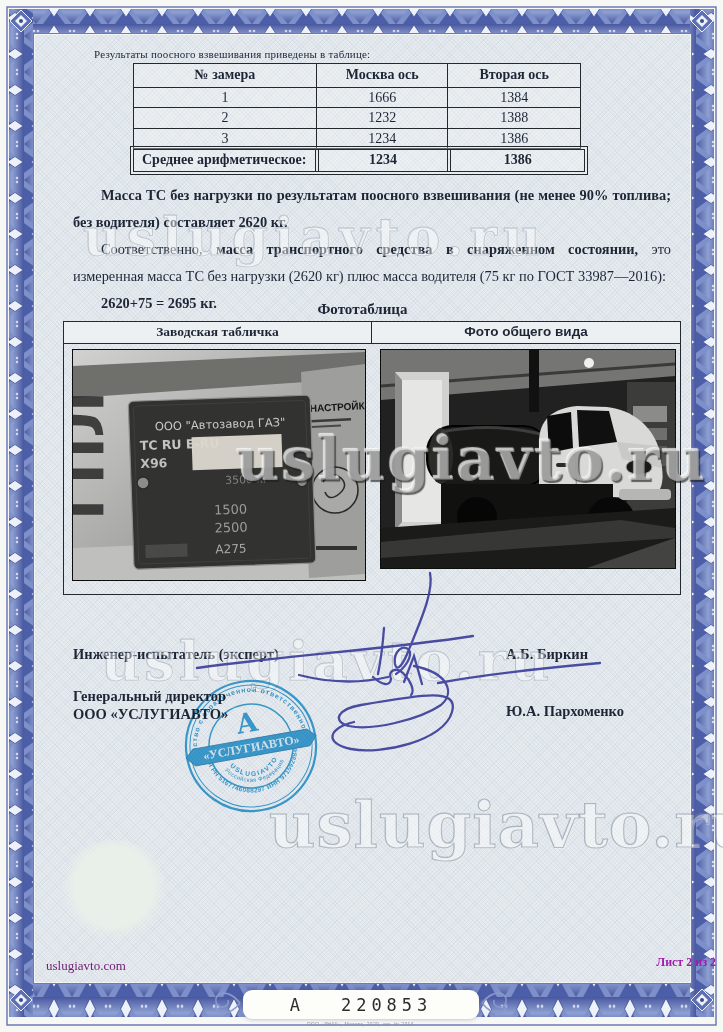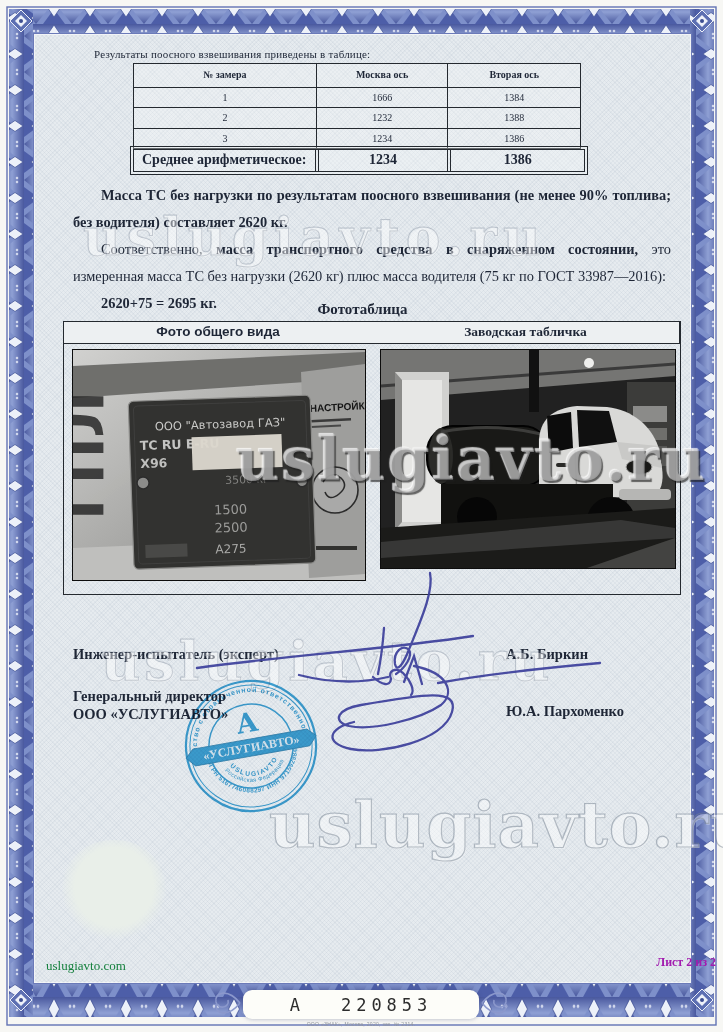--- a/index.html
+++ b/index.html
@@ -11,21 +11,21 @@
     background-image:
       repeating-linear-gradient(45deg, rgba(120,140,165,.08) 0 1px, transparent 1px 3px),
       repeating-linear-gradient(-45deg, rgba(120,140,165,.08) 0 1px, transparent 1px 3px);
     border:1px solid #6b7ab8; box-shadow:inset 0 0 0 1px rgba(255,255,255,.55);}
   .abs{position:absolute;}
   .intro{left:60px;top:14px;width:600px;font-size:11px;letter-spacing:.2px;}
   
   .wtable{left:99px;top:29px;width:446px;border:1.5px solid #24292f;background:rgba(250,251,252,.25);}
   .wrow{display:grid;grid-template-columns:41% 29.5% 29.5%;}
   .wcell{border-right:1px solid #24292f;border-bottom:1px solid #24292f;text-align:center;
-         font-size:10px;padding:1px 2px;line-height:17.5px;}
+         font-size:14px;padding:1px 2px;line-height:17.5px;}
   .wcell:last-child{border-right:none;text-align:center;}
   .wrow:last-child .wcell{border-bottom:none;}
   .whead .wcell{font-weight:bold;padding:2px 2px 3px;}
   .wsummary{left:96px;top:112px;width:450px;border:4px double #24292f;display:grid;
             grid-template-columns:41% 29.5% 29.5%;background:rgba(250,251,252,.3);}
   .scell{border-right:4px double #24292f;text-align:center;font-weight:bold;font-size:14px;
          padding:2px 4px 3px;}
   .scell:last-child{border-right:none;}
   .scell.lbl{text-align:left;padding-left:8px;}
   
@@ -51,21 +51,21 @@
       text-shadow:1.5px 1.5px 1px rgba(30,30,30,.65),-1px -1px 1px rgba(255,255,255,.75);}
   
   .sig{font-size:14.5px;font-weight:bold;white-space:nowrap;}
   .stamp{position:absolute;left:181px;top:676px;width:140px;height:140px;z-index:4;
          mix-blend-mode:multiply;opacity:.9;}
   .ink{position:absolute;left:0;top:0;z-index:5;pointer-events:none;}
   .blob{position:absolute;left:62px;top:840px;width:104px;height:102px;z-index:2;
     background:radial-gradient(circle at 50% 46%, #e9efe9 0 52%, rgba(233,239,233,0) 70%);
     border-radius:48%;}
   
-  .site{position:absolute;left:46px;top:958px;font-size:13px;color:#15803d;z-index:2;}
+  .site{position:absolute;left:46px;top:958px;font-size:13px;color:#701a75;z-index:2;}
   .sheet{position:absolute;right:7px;top:955px;font-size:12px;font-weight:bold;color:#a21caf;z-index:2;}
   .serialbox{position:absolute;left:243px;top:990px;width:236px;height:29px;background:#fdfdf9;
     border-radius:9px;z-index:2;display:flex;align-items:center;justify-content:center;gap:36px;
     font-family:"DejaVu Sans Mono",monospace;font-size:17px;color:#2c2c2c;letter-spacing:5px;
     box-shadow:0 0 4px rgba(60,70,120,.4);}
   .printnote{position:absolute;left:243px;top:1021px;width:236px;text-align:center;font-size:5px;
     color:#8e939d;z-index:2;font-family:"Liberation Sans",sans-serif;letter-spacing:.3px;}
   .flourish{position:absolute;z-index:2;}
 </style>
 </head>
@@ -170,22 +170,22 @@
 
     <div class="abs bodytext">
       <p class="b">Масса ТС без нагрузки по результатам поосного взвешивания (не менее 90% топлива; без водителя) составляет 2620 кг.</p>
       <p><span>Соответственно, </span><span class="b">масса транспортного средства в снаряженном состоянии,</span><span> это измеренная масса ТС без нагрузки (2620 кг) плюс масса водителя (75 кг по ГОСТ 33987—2016):</span></p>
       <p class="formula">2620+75 = 2695 кг.</p>
     </div>
 
     <div class="abs fototitle">Фототаблица</div>
     <div class="abs ftable">
       <div class="fcaps">
+        <div class="fcap serif">Заводская табличка</div>
         <div class="fcap sans">Фото общего вида</div>
-        <div class="fcap serif">Заводская табличка</div>
       </div>
 
       <div class="photo" style="left:8px;top:27px;">
         <svg width="292" height="230" viewBox="0 0 292 230">
           <defs>
             <linearGradient id="metal" x1="0" y1="0" x2="1" y2="1">
               <stop offset="0" stop-color="#cfcfcd"></stop>
                 <stop offset=".5" stop-color="#a8a8a6"></stop>
               <stop offset="1" stop-color="#7c7c7a"></stop>
             </linearGradient>

